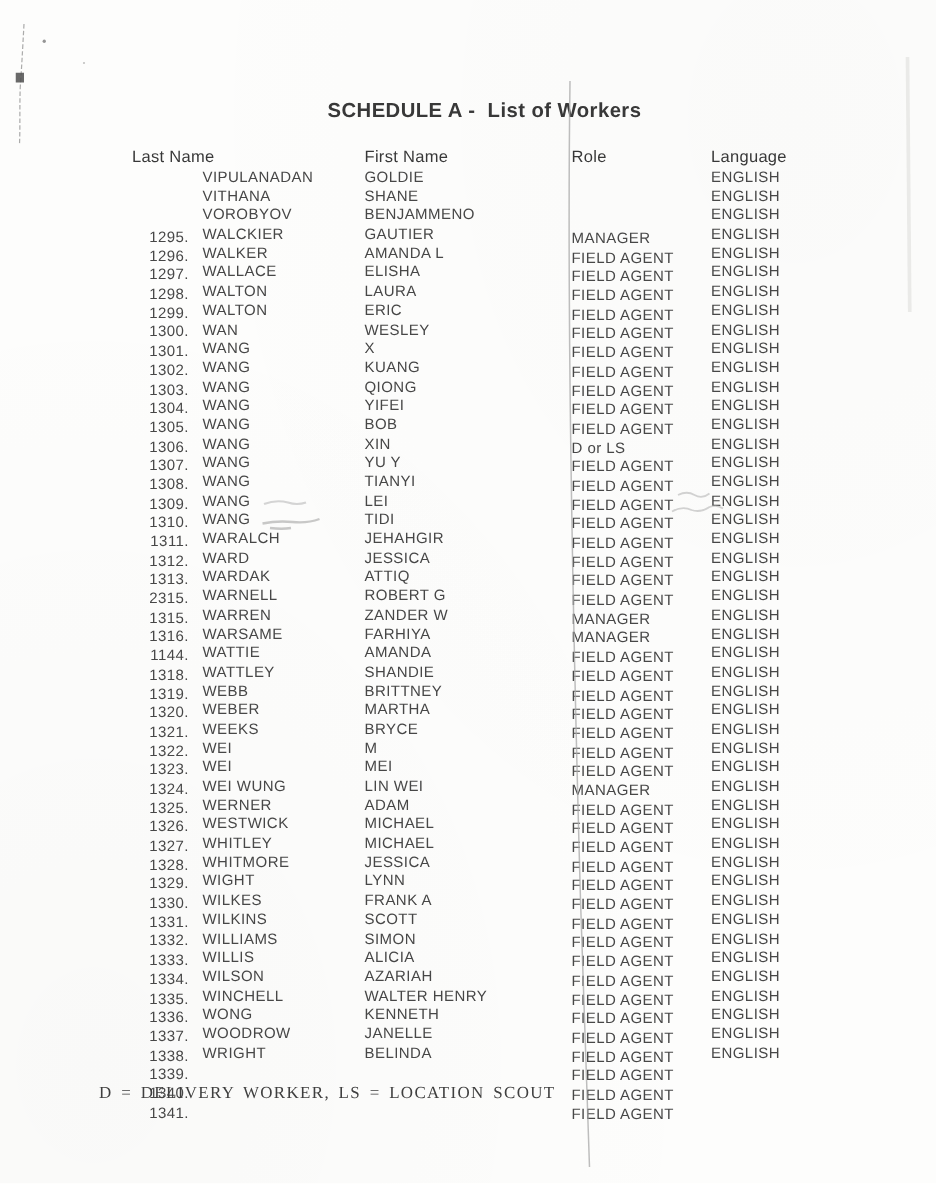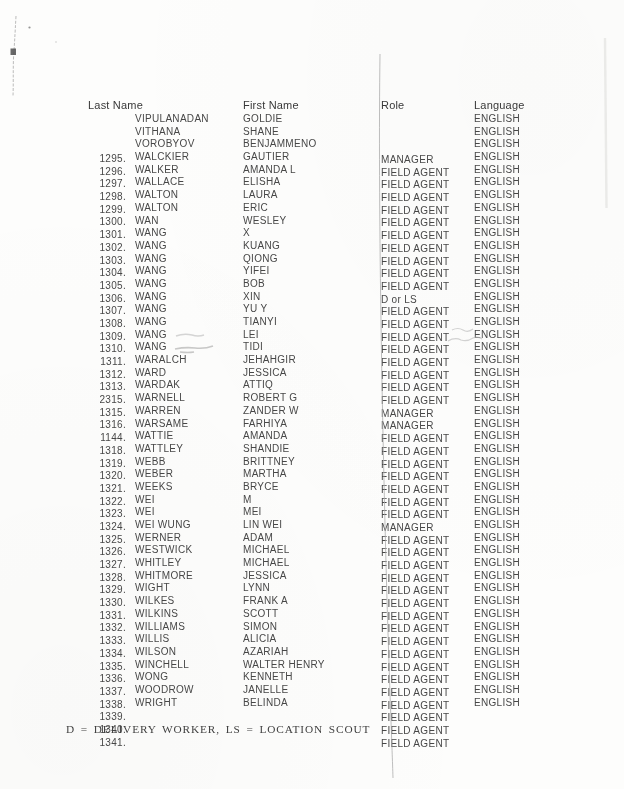--- a/index.html
+++ b/index.html
@@ -58,20 +58,21 @@
   }
   .artifacts{position:absolute;inset:0;pointer-events:none;}
 </style>
 </head>
 <body>
 
 <div class="page">
 
   <div class="doc-content">
 
+    <div class="doc-title">SCHEDULE A -  List of Workers</div>
 
     <div class="table-header">
       <span class="hdr hdr-last">Last Name</span>
       <span class="hdr hdr-first">First Name</span>
       <span class="hdr hdr-role">Role</span>
       <span class="hdr hdr-lang">Language</span>
     </div>
 
     <div class="table-rows">
         <div class="row">

